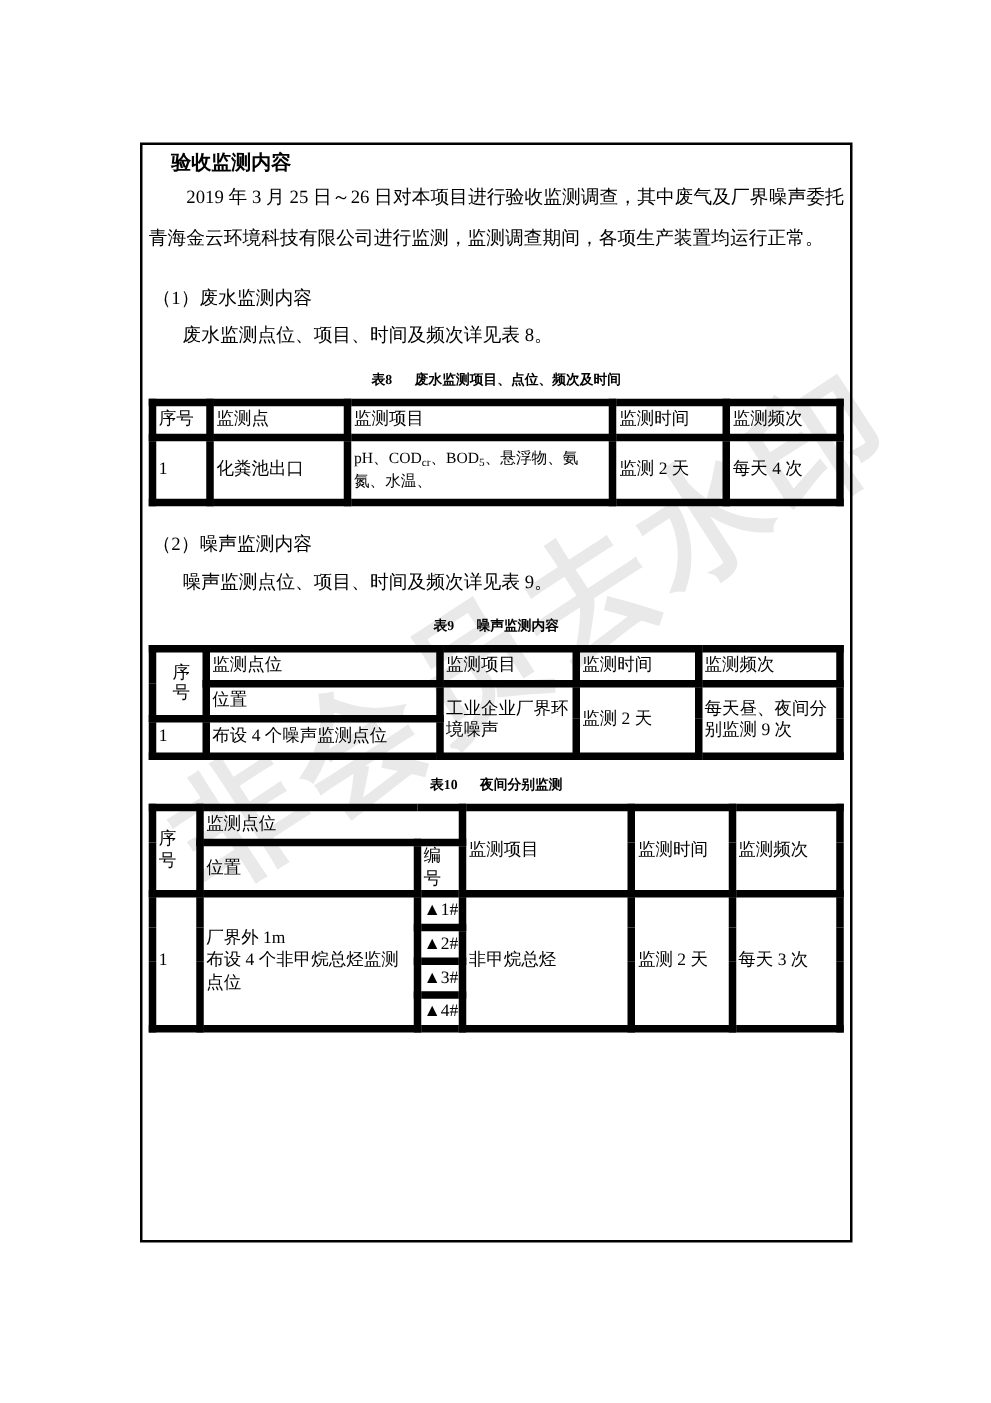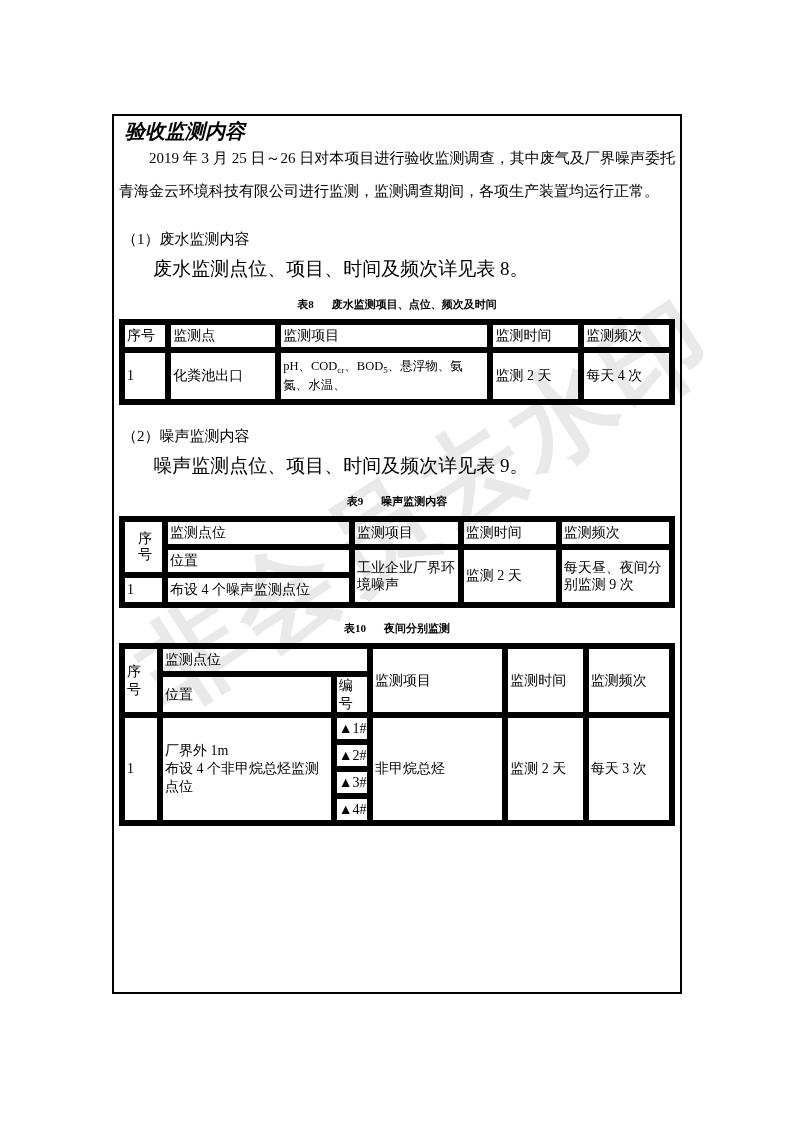--- a/index.html
+++ b/index.html
@@ -33,31 +33,31 @@
     margin:0 0 3px 5px;
   }
   .box{
     box-sizing:border-box;
     width:570px;height:880px;
     border:2px solid #000;
     padding:2px 5px;
     background:transparent;
   }
   .box-title{
-    font-weight:bold;font-size:20px;line-height:22px;margin:2px 0 0 6px;font-style:italic;
+    font-weight:bold;font-size:16px;line-height:22px;margin:2px 0 0 18px;
   }
   .intro{
     margin:0;font-size:15px;line-height:33px;
     text-indent:2em;text-align:justify;
   }
   .sec-heading{
     margin:16px 0 0 3px;font-size:15px;line-height:30px;
   }
   .sec-note{
-    margin:0;font-size:19px;line-height:30px;text-indent:1.8em;
+    margin:0;font-size:15px;line-height:30px;text-indent:1.8em;
   }
   .tbl-title{
     margin:8px 0 3px;text-align:center;
     font-weight:bold;font-size:11px;line-height:24px;
   }
   .tbl-title .tbl-no{margin-right:18px;}
   table{
     width:100%;
     border-collapse:collapse;
     table-layout:fixed;

